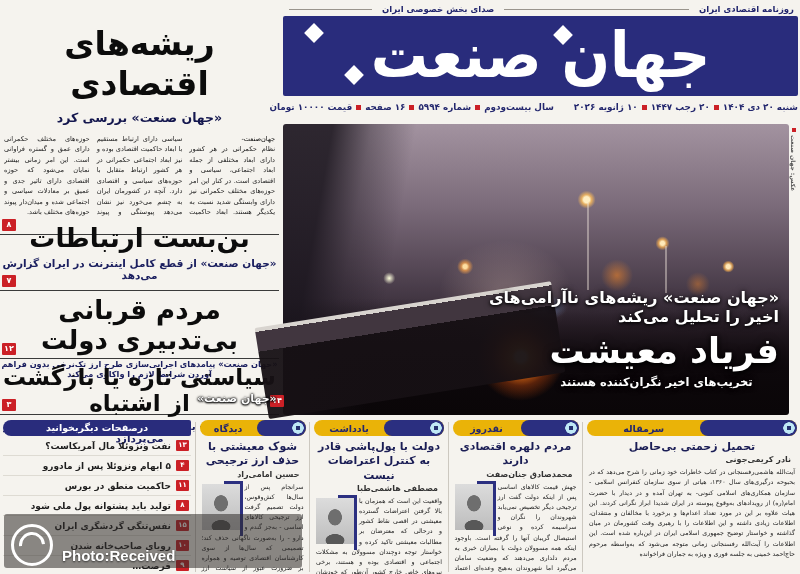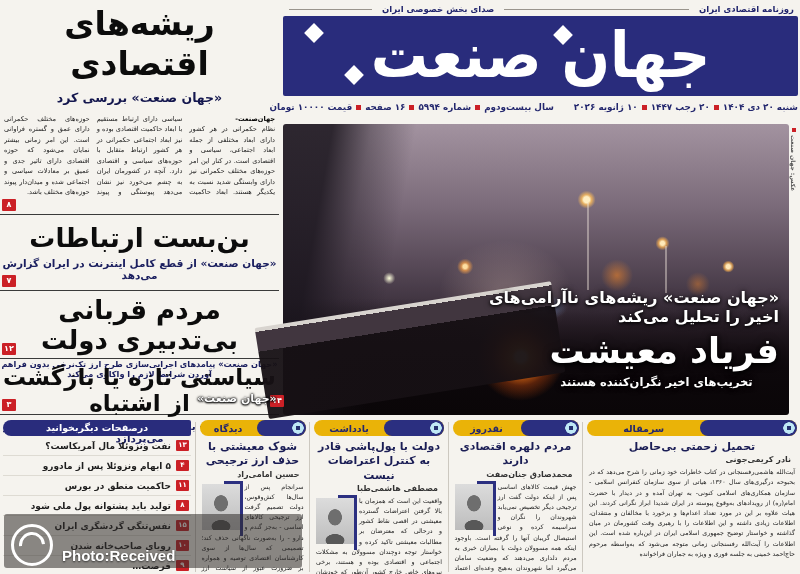--- a/index.html
+++ b/index.html
@@ -20,25 +20,25 @@
   .d2{left:273px;top:12px;}
   .d3{left:64px;top:52px;}
 
   
   .inforow{position:absolute;top:99px;left:283px;width:515px;height:16px;display:flex;align-items:center;}
   .grp{display:flex;align-items:center;white-space:nowrap;font-size:8.8px;font-weight:bold;color:#23276e;}
   .rsq{display:inline-block;width:5px;height:5px;background:#cb2026;margin:0 4px;}
   .midline{flex:1;border-top:1px solid #8c877f;height:0;margin:0 10px;}
 
   
-  .lead{position:absolute;top:0;left:0;width:279px;height:214px;text-align:center;border-bottom:1.5px solid #3a3a3a;}
+  .lead{position:absolute;top:20px;left:0;width:279px;height:214px;text-align:center;border-bottom:1.5px solid #3a3a3a;}
   .lead h2{margin:4px 0 0;font-size:33px;line-height:1.22;color:#0c0c0c;font-weight:bold;}
   .kicker{margin-top:5px;font-size:12.5px;font-weight:bold;color:#14174e;}
   .lead-body{margin:9px 4px 0;height:90px;overflow:hidden;column-count:3;column-gap:7px;font-size:6.6px;line-height:1.6;text-align:justify;color:#222;direction:rtl;}
-  .lead-body .src{font-weight:bold;color:#000;margin-left:44px;}
+  .lead-body .src{font-weight:normal;color:#000;margin-left:44px;}
   .lead .badge{position:absolute;left:2px;bottom:3px;}
 
   .badge{display:inline-block;min-width:12px;height:12px;background:#cb2026;color:#fff;font-size:8px;font-weight:bold;line-height:12px;text-align:center;border-radius:1px;padding:0 1px;}
 
   
   .hblock{position:absolute;left:0;width:279px;text-align:center;border-bottom:1.5px solid #3a3a3a;}
   .hblock h2{margin:0;font-size:26px;color:#0c0c0c;font-weight:bold;line-height:1.15;}
   .hsub{margin-top:3px;font-size:10.5px;font-weight:bold;color:#1c2060;}
   .hblock .badge{position:absolute;left:2px;bottom:3px;}
   .hb1{top:224px;height:66px;}

